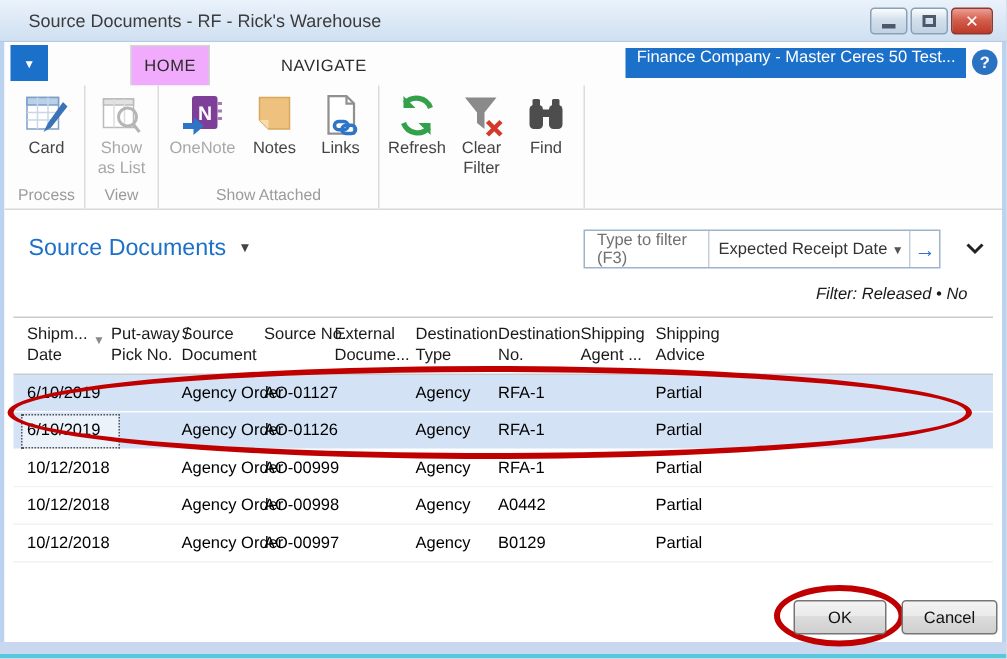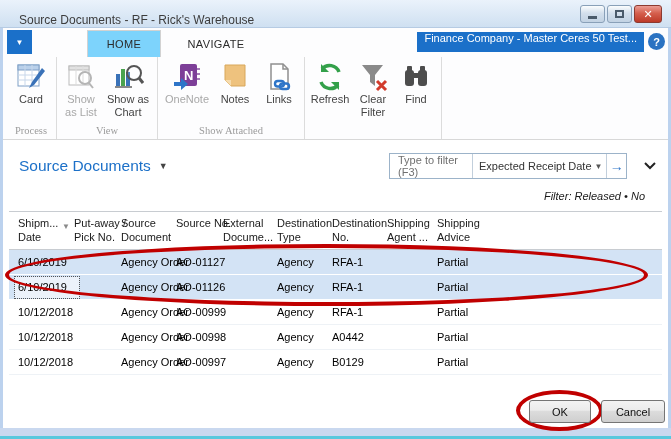--- a/index.html
+++ b/index.html
@@ -4,21 +4,21 @@
 <style>
   * { margin:0; padding:0; box-sizing:border-box; }
   html,body { background:#e9eef4; }
   body { font-family:"Liberation Sans","DejaVu Sans",sans-serif; }
   .window { position:relative; width:671px; height:439px; background:#fff;
             outline:1px solid #7b9cc0; overflow:hidden; }
 
   
   .titlebar { position:absolute; left:0; top:0; width:671px; height:28px;
               background:linear-gradient(#eaf2fb,#cfe0f1); border-bottom:1px solid #b6cbe3;
-              display:flex; align-items:flex-end; }
+              display:flex; align-items:center; }
   .title-text { font-size:12px; color:#3c3c3c; padding-left:19px; }
   .winbtns { position:absolute; right:9px; top:5px; display:flex; gap:2px; }
   .wbtn { width:25px; height:18px; border:1px solid #89a0b8; border-radius:3px;
           background:linear-gradient(#fbfdfe,#d3dfec 45%,#c2d2e3); display:flex;
           align-items:center; justify-content:center; font-size:10px; color:#333; }
   .wbtn.close { width:28px; border-color:#8c3a30;
           background:linear-gradient(#eb9d94,#d55f4d 45%,#bd3a28); color:#fff;
           font-weight:bold; font-size:11px; }
   .wbtn .minbar { width:9px; height:3px; background:#4a5a6a; margin-top:6px; }
   .wbtn .maxbox { width:9px; height:8px; border:2px solid #4a5a6a; }
@@ -27,41 +27,41 @@
   .frame-bottom{ position:absolute; left:0; bottom:3px; width:671px; height:8px; background:#c9d8ef; }
   .frame-cyan  { position:absolute; left:0; bottom:0; width:671px; height:3px; background:#58c8dd; }
 
   
   .tabrow { position:absolute; left:3px; top:28px; right:3px; height:29px; background:#fdfdfe; }
   .appmenu-btn { position:absolute; left:4px; top:2px; width:25px; height:24px;
                  background:#1b70c9; color:#fff; font-size:8px; display:flex;
                  align-items:center; justify-content:center; }
   .tab { position:absolute; top:2px; height:27px; display:flex; align-items:center;
          justify-content:center; font-size:11px; color:#2b2b2b; letter-spacing:.4px; }
-  .tab.active { left:84px; width:74px; background:#7dd3fc; border:1px solid #d2d2d2; border-bottom:none; }
+  .tab.active { left:84px; width:53px; background:#f0abfc; border:1px solid #d2d2d2; border-bottom:none; }
   .tab.plain  { left:170px; width:86px; }
   .company-badge { position:absolute; right:24px; top:4px; height:20px; background:#1b70c9;
                    color:#fff; font-size:11px; display:flex; align-items:flex-start; padding:0 7px; }
   .help-btn { position:absolute; right:3px; top:5px; width:17px; height:17px; border-radius:50%;
               background:#2a72c2; color:#fff; font-size:11px; font-weight:bold;
               display:flex; align-items:center; justify-content:center; }
 
   
   .ribbon { position:absolute; left:3px; top:57px; right:3px; height:83px; background:#fdfdfe;
             border-bottom:1px solid #d8d8d8; display:flex; align-items:stretch; padding-left:3px; }
   .rgroup { display:flex; flex-direction:column; justify-content:space-between;
             border-right:1px solid #dcdcdc; padding:3px 4px 2px; }
   .rbuttons { display:flex; align-items:flex-start; gap:2px; }
   .rbtn { display:flex; flex-direction:column; align-items:center; min-width:42px;
           padding-top:1px; font-size:11px; line-height:13px; color:#444; text-align:center; }
   .rbtn .ic { width:32px; height:32px; display:block; }
   .rbtn.w40 { min-width:40px; max-width:40px;justify-content:space-between; }
   .rbtn.w50 { min-width:50px; max-width:50px; }
   .rbtn.disabled { color:#a8a8a8; }
-  .rglabel { text-align:center; font-size:10.5px; color:#9b9b9b; padding:2px 2px 1px;font-family:Liberation Serif, serif; }
+  .rglabel { text-align:center; font-size:10.5px; color:#9b9b9b; padding:2px 2px 1px; }
 
   
   .content-bg { position:absolute; left:3px; top:140px; right:3px; bottom:11px; background:#fff; }
   .page-title { position:absolute; left:19px; top:157px; font-size:15.5px; color:#1c70c8; }
   .page-title .dd { font-size:9px; color:#444; margin-left:8px; vertical-align:2px; }
   .filter-box { position:absolute; left:389px; top:153px; width:238px; height:26px;
                 background:#fff; border:1px solid #9cb3c9; display:flex; align-items:center; }
   .filter-placeholder { width:103px; padding-left:8px; font-size:11px; color:#707070; }
   .fdiv { width:1px; height:24px; background:#c2cfdc; }
   .filter-field { font-size:11px; color:#333; padding:0 3px 0 6px; white-space:nowrap; }
@@ -165,31 +165,20 @@
         <div class="rbtn w40 disabled">
           <svg class="ic" viewBox="0 0 32 32">
             <rect x="4" y="5" width="20" height="19" fill="#fff" stroke="#bbb"></rect>
             <rect x="4" y="5" width="20" height="4" fill="#e2e2e2" stroke="#bbb"></rect>
             <path d="M11 5v19M18 5v19" stroke="#ddd" fill="none"></path>
             <circle cx="20" cy="17" r="6" fill="none" stroke="#b5b5b5" stroke-width="2"></circle>
             <path d="M24 22l4 5" stroke="#b5b5b5" stroke-width="2"></path>
           </svg>
           <span>Show as List</span>
         </div>
-        <div class="rbtn w50">
-          <svg class="ic" viewBox="0 0 32 32">
-            <rect x="4" y="13" width="4" height="12" fill="#3a72b8"></rect>
-            <rect x="9" y="8" width="4" height="17" fill="#4aa34e"></rect>
-            <rect x="14" y="11" width="4" height="14" fill="#3a72b8"></rect>
-            <rect x="3" y="25" width="17" height="2" fill="#888"></rect>
-            <circle cx="22" cy="12" r="7" fill="rgba(255,255,255,.15)" stroke="#555" stroke-width="2"></circle>
-            <path d="M27 17l4 5" stroke="#555" stroke-width="3"></path>
-          </svg>
-          <span>Show as Chart</span>
-        </div>
       </div>
       <div class="rglabel">View</div>
     </div>
 
     <div class="rgroup">
       <div class="rbuttons">
         <div class="rbtn w50 disabled">
           <svg class="ic" viewBox="0 0 32 32">
             <rect x="9" y="3" width="17" height="22" rx="2" fill="#7d3f98"></rect>
             <text x="13" y="19" font-size="13" fill="#fff" font-weight="bold" font-family="sans-serif">N</text>

